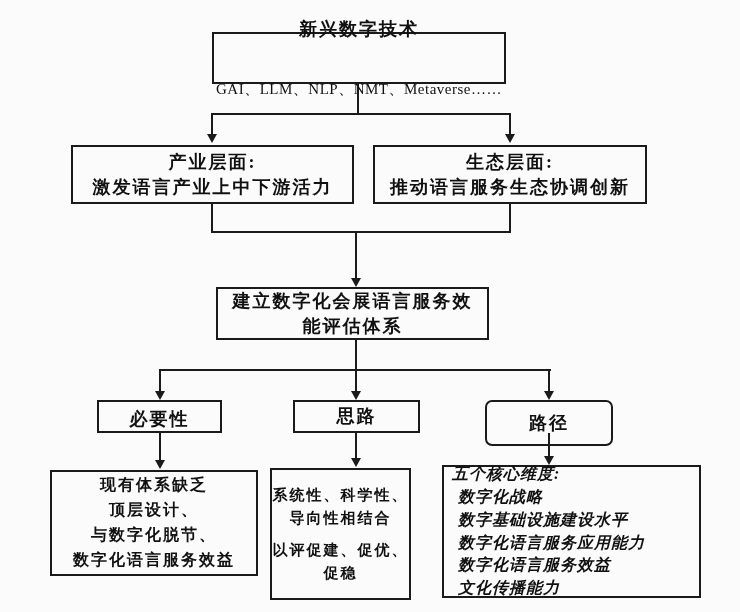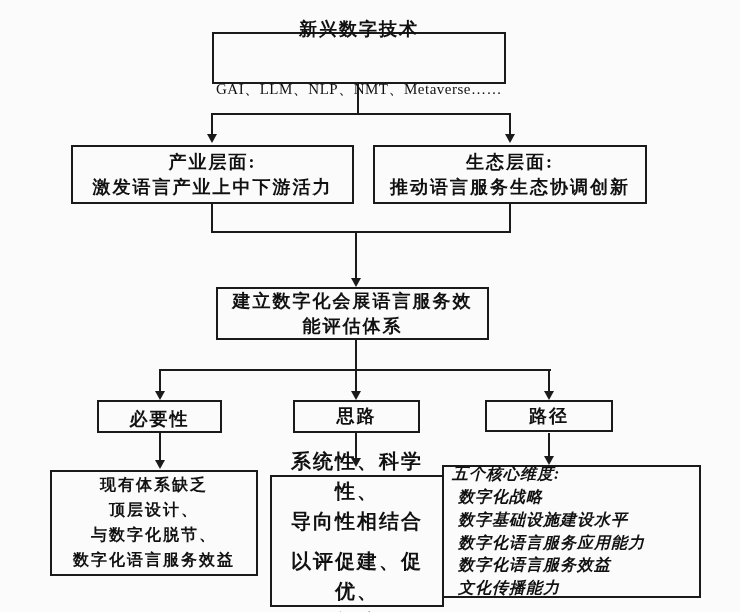--- a/index.html
+++ b/index.html
@@ -34,23 +34,23 @@
   .title-line { font-size: 18px; letter-spacing: 3px; }
   .latin-line { font-size: 15px; font-weight: normal; letter-spacing: 0.5px; margin-top: 9px; }
 
   
   .b-tech      { left: 212px; top: 32px;  width: 294px; height: 52px; gap: 28px; }
   .b-industry  { left: 71px;  top: 145px; width: 283px; height: 59px; font-size: 18px; }
   .b-ecology   { left: 373px; top: 145px; width: 274px; height: 59px; font-size: 18px; }
   .b-system    { left: 216px; top: 287px; width: 273px; height: 53px; font-size: 18px; }
   .b-necessity { left: 97px;  top: 400px; width: 125px; height: 33px; font-size: 18px; justify-content: flex-end; }
   .b-approach  { left: 293px; top: 400px; width: 127px; height: 33px; font-size: 18px; }
-  .b-pathway   { left: 485px; top: 400px; width: 128px; height: 32px; font-size: 18px; }
+  .b-pathway   { left: 485px; top: 400px; width: 128px; height: 46px; font-size: 18px; border-radius: 7px; }
   .b-nec-det   { left: 50px;  top: 470px; width: 208px; height: 106px; font-size: 16px; line-height: 1.55; }
-  .b-app-det   { left: 270px; top: 468px; width: 174px; height: 132px; font-size: 20px; line-height: 1.5; margin-top: 7px; }
+  .b-app-det   { left: 270px; top: 468px; width: 141px; height: 132px; font-size: 15px; line-height: 1.5; }
   .b-path-det  { left: 442px; top: 465px; width: 259px; height: 133px;
                  font-size: 16px; line-height: 1.42; align-items: flex-start;
                  text-align: left; padding: 6px 8px; font-style: italic; }
   .b-path-det .cn { letter-spacing: 1px; }
   .b-path-det .item { padding-left: 6px; }
   .gap-top { margin-top: 10px; }
 
   
   .vline { position: absolute; width: 2px; background: var(--line); }
   .hline { position: absolute; height: 2px; background: var(--line); }

